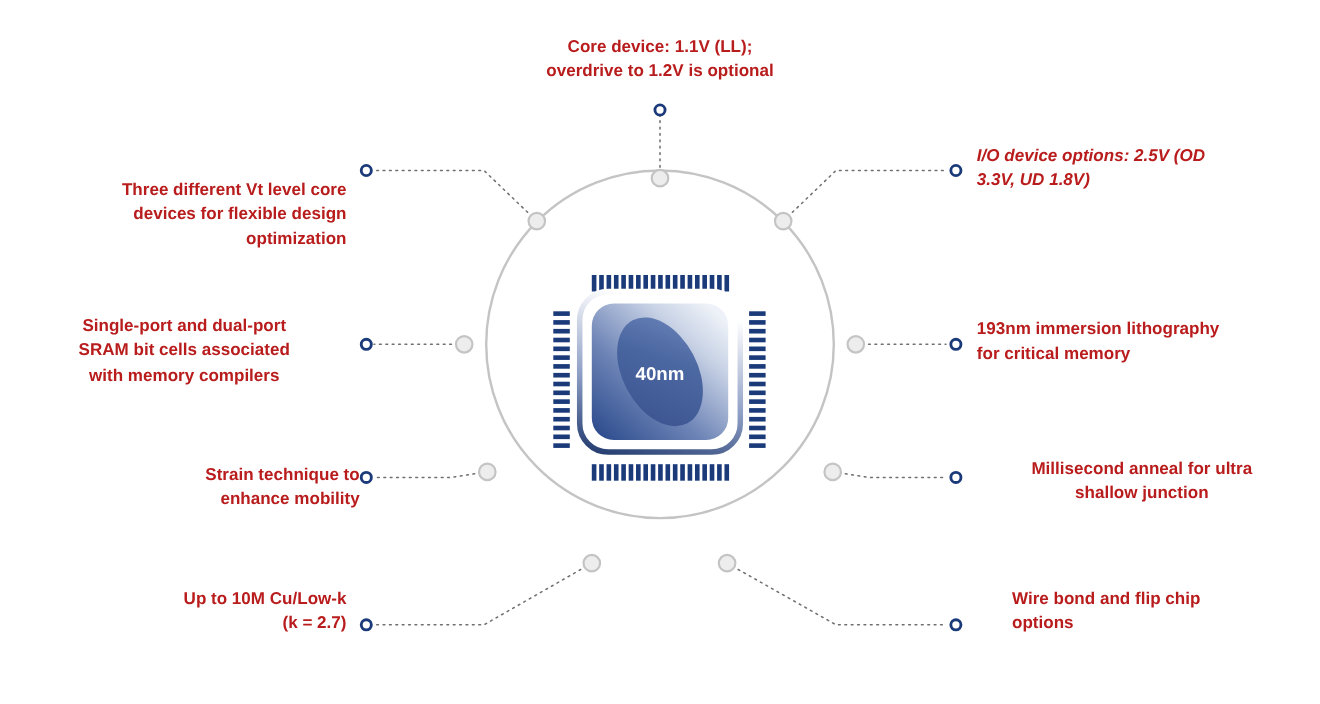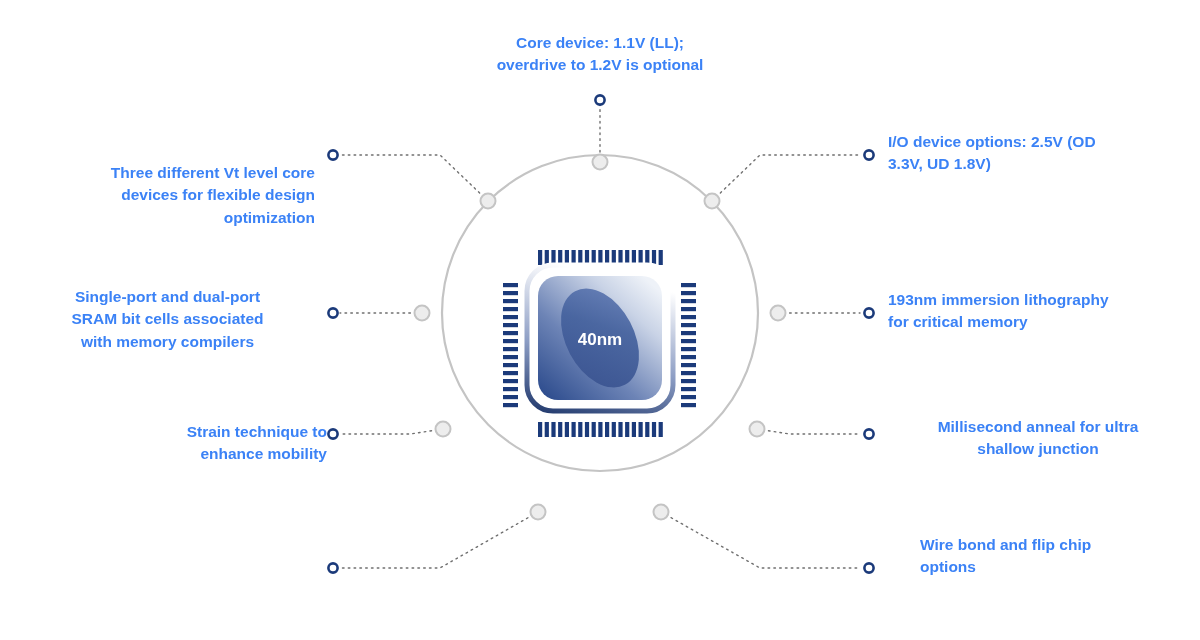--- a/index.html
+++ b/index.html
@@ -24,21 +24,21 @@
     top: 0;
     left: 0;
     width: 1200px;
     height: 640px;
   }
   .callout-label {
     position: absolute;
     font-family: "Liberation Sans", sans-serif;
     font-size: 15.5px;
     font-weight: bold;
-    color: #3b82f6;
+    color: #b91c1c;
     line-height: 1.45;
     white-space: pre-line;
   }
   .callout-left {
     text-align: right;
   }
   .callout-right {
     text-align: left;
   }
   .callout-center {
@@ -229,22 +229,24 @@
 devices for flexible design
 optimization</div>
 
   <div class="callout-label callout-left" style="left:20px; top:286px; width:295px;text-align:center;">Single-port and dual-port
 SRAM bit cells associated
 with memory compilers</div>
 
   <div class="callout-label callout-left" style="left:32px; top:421px; width:295px;">Strain technique to
 enhance mobility</div>
 
-
-  <div class="callout-label callout-right" style="left:888px; top:131px; width:300px;">I/O device options: 2.5V (OD
+  <div class="callout-label callout-left" style="left:20px; top:534px; width:295px;">Up to 10M Cu/Low-k
+(k = 2.7)</div>
+
+  <div class="callout-label callout-right" style="left:888px; top:131px; width:300px;font-style:italic;">I/O device options: 2.5V (OD
 3.3V, UD 1.8V)</div>
 
   <div class="callout-label callout-right" style="left:888px; top:289px; width:300px;">193nm immersion lithography
 for critical memory</div>
 
   <div class="callout-label callout-right" style="left:888px; top:416px; width:300px;text-align:center;">Millisecond anneal for ultra
 shallow junction</div>
 
   <div class="callout-label callout-right" style="left:920px; top:534px; width:300px;">Wire bond and flip chip
 options</div>

